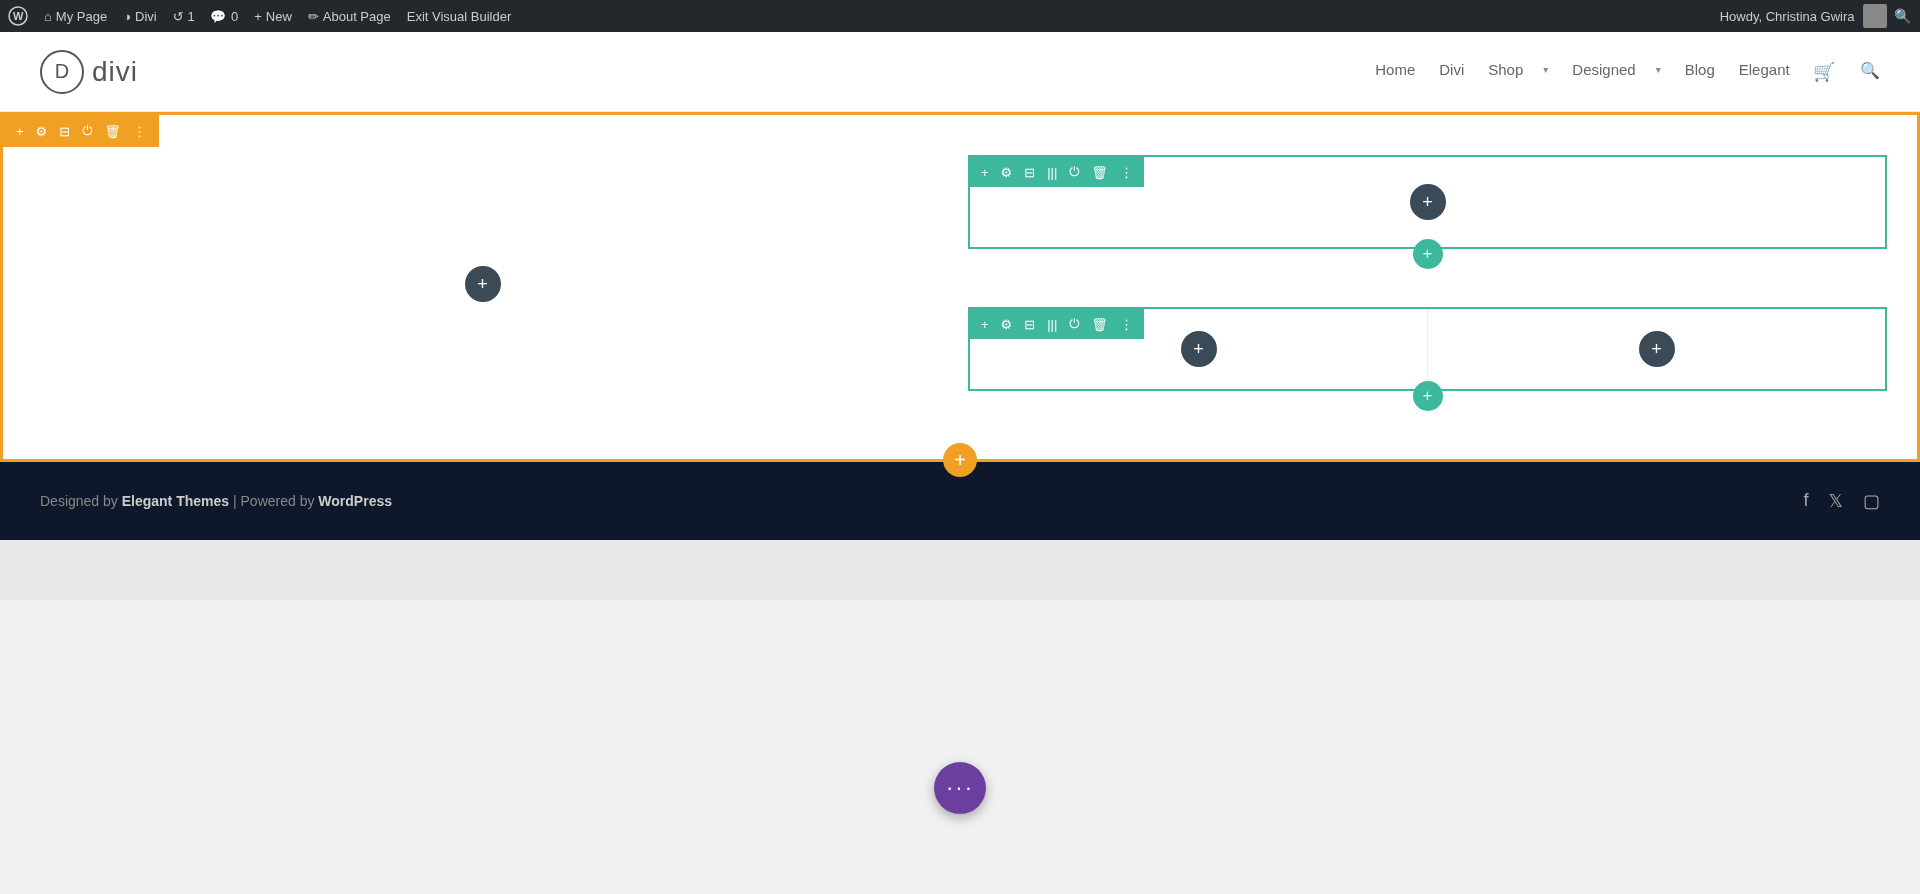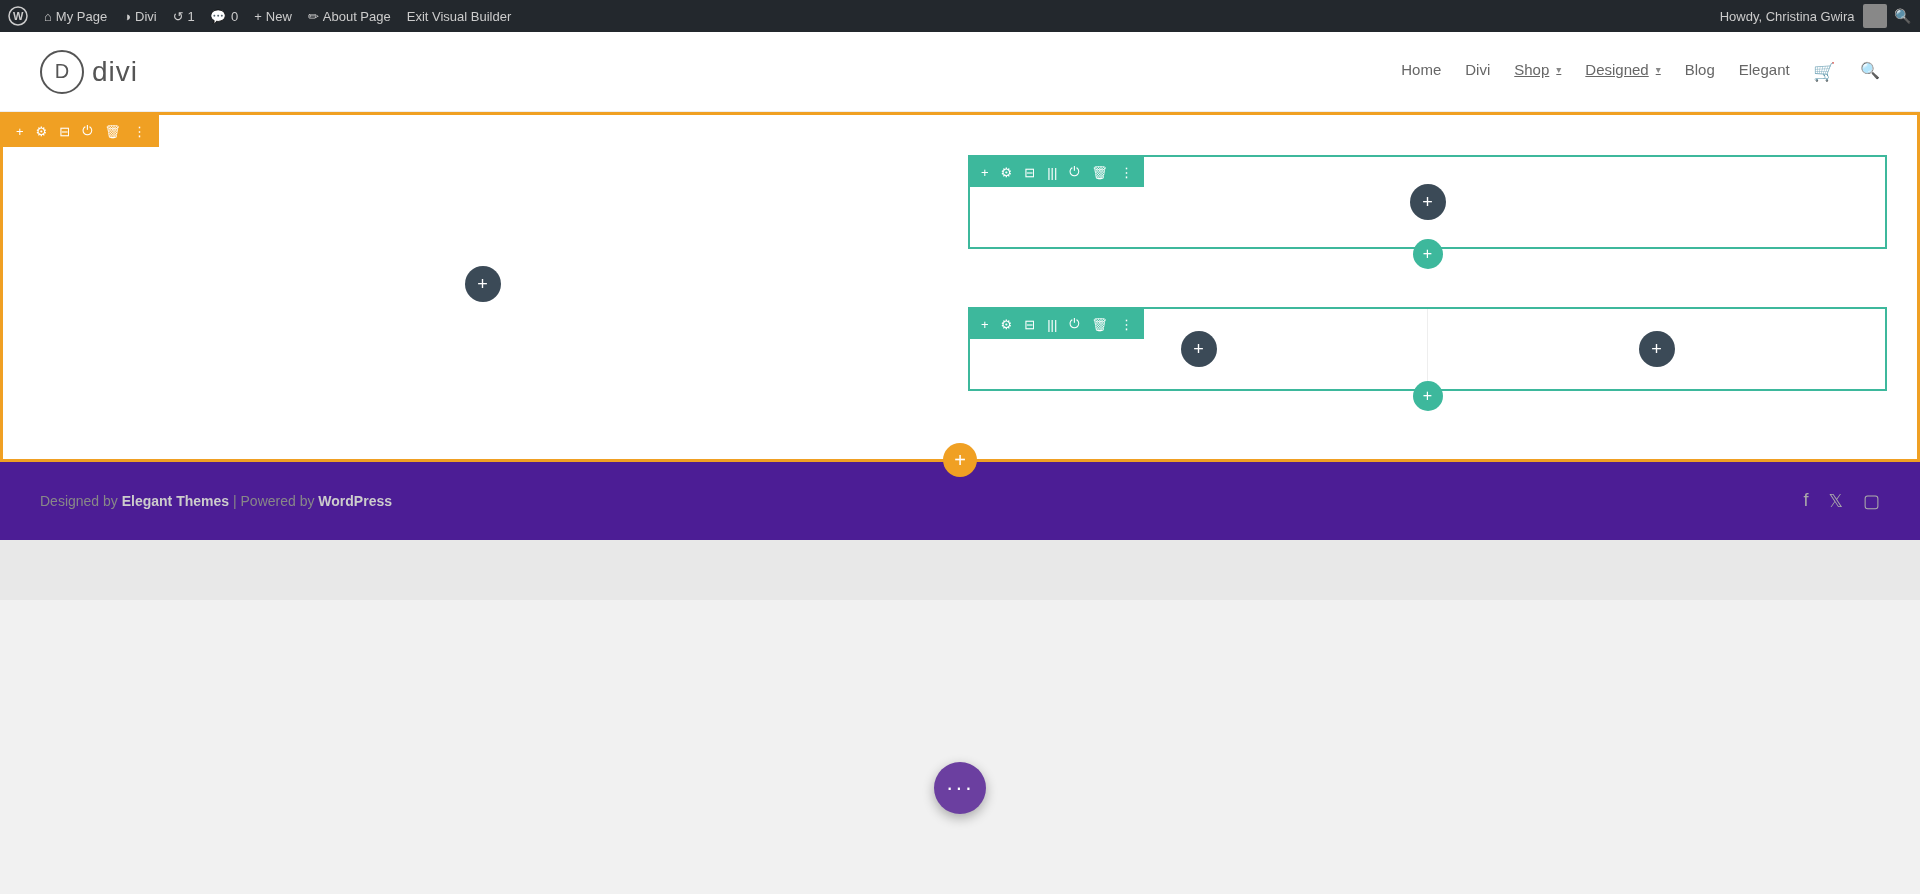--- a/index.html
+++ b/index.html
@@ -35,21 +35,21 @@
     }
     .site-logo { display: flex; align-items: center; gap: 8px; text-decoration: none; }
     .logo-circle {
       width: 44px; height: 44px; border-radius: 50%; border: 2px solid #555;
       display: flex; align-items: center; justify-content: center;
       font-size: 20px; color: #555; font-weight: 300;
     }
     .logo-text { font-size: 28px; color: #555; font-weight: 300; letter-spacing: 1px; }
     .site-nav { display: flex; gap: 24px; }
     .site-nav a { color: #666; text-decoration: none; font-size: 15px; }
-    .nav-with-arrow { display: flex; align-items: center; gap: 7px; text-decoration: underline; }
+    .nav-with-arrow { display: flex; align-items: center; gap: 20px; }
     .nav-arrow { font-size: 10px; color: #888; }
     .nav-cart { font-size: 18px; color: #666; }
     .nav-search { font-size: 16px; color: #666; cursor: pointer; }
 
     
     .vb-area {
       border: 3px solid #f0a023;
       margin: 0;
       position: relative;
       background: #fff;
@@ -190,21 +190,21 @@
       color: #fff;
       display: flex; align-items: center; justify-content: center;
       font-size: 20px;
       cursor: pointer;
       border: none;
       z-index: 15;
     }
 
     
     .site-footer {
-      background: #4c1d95;
+      background: #0f172a;
       color: #888;
       padding: 28px 40px;
       display: flex;
       align-items: center;
       justify-content: space-between;
       font-size: 14px;
     }
     .footer-text { color: #888; }
     .footer-text strong { color: #ccc; font-weight: 600; }
     .footer-social { display: flex; gap: 20px; }

